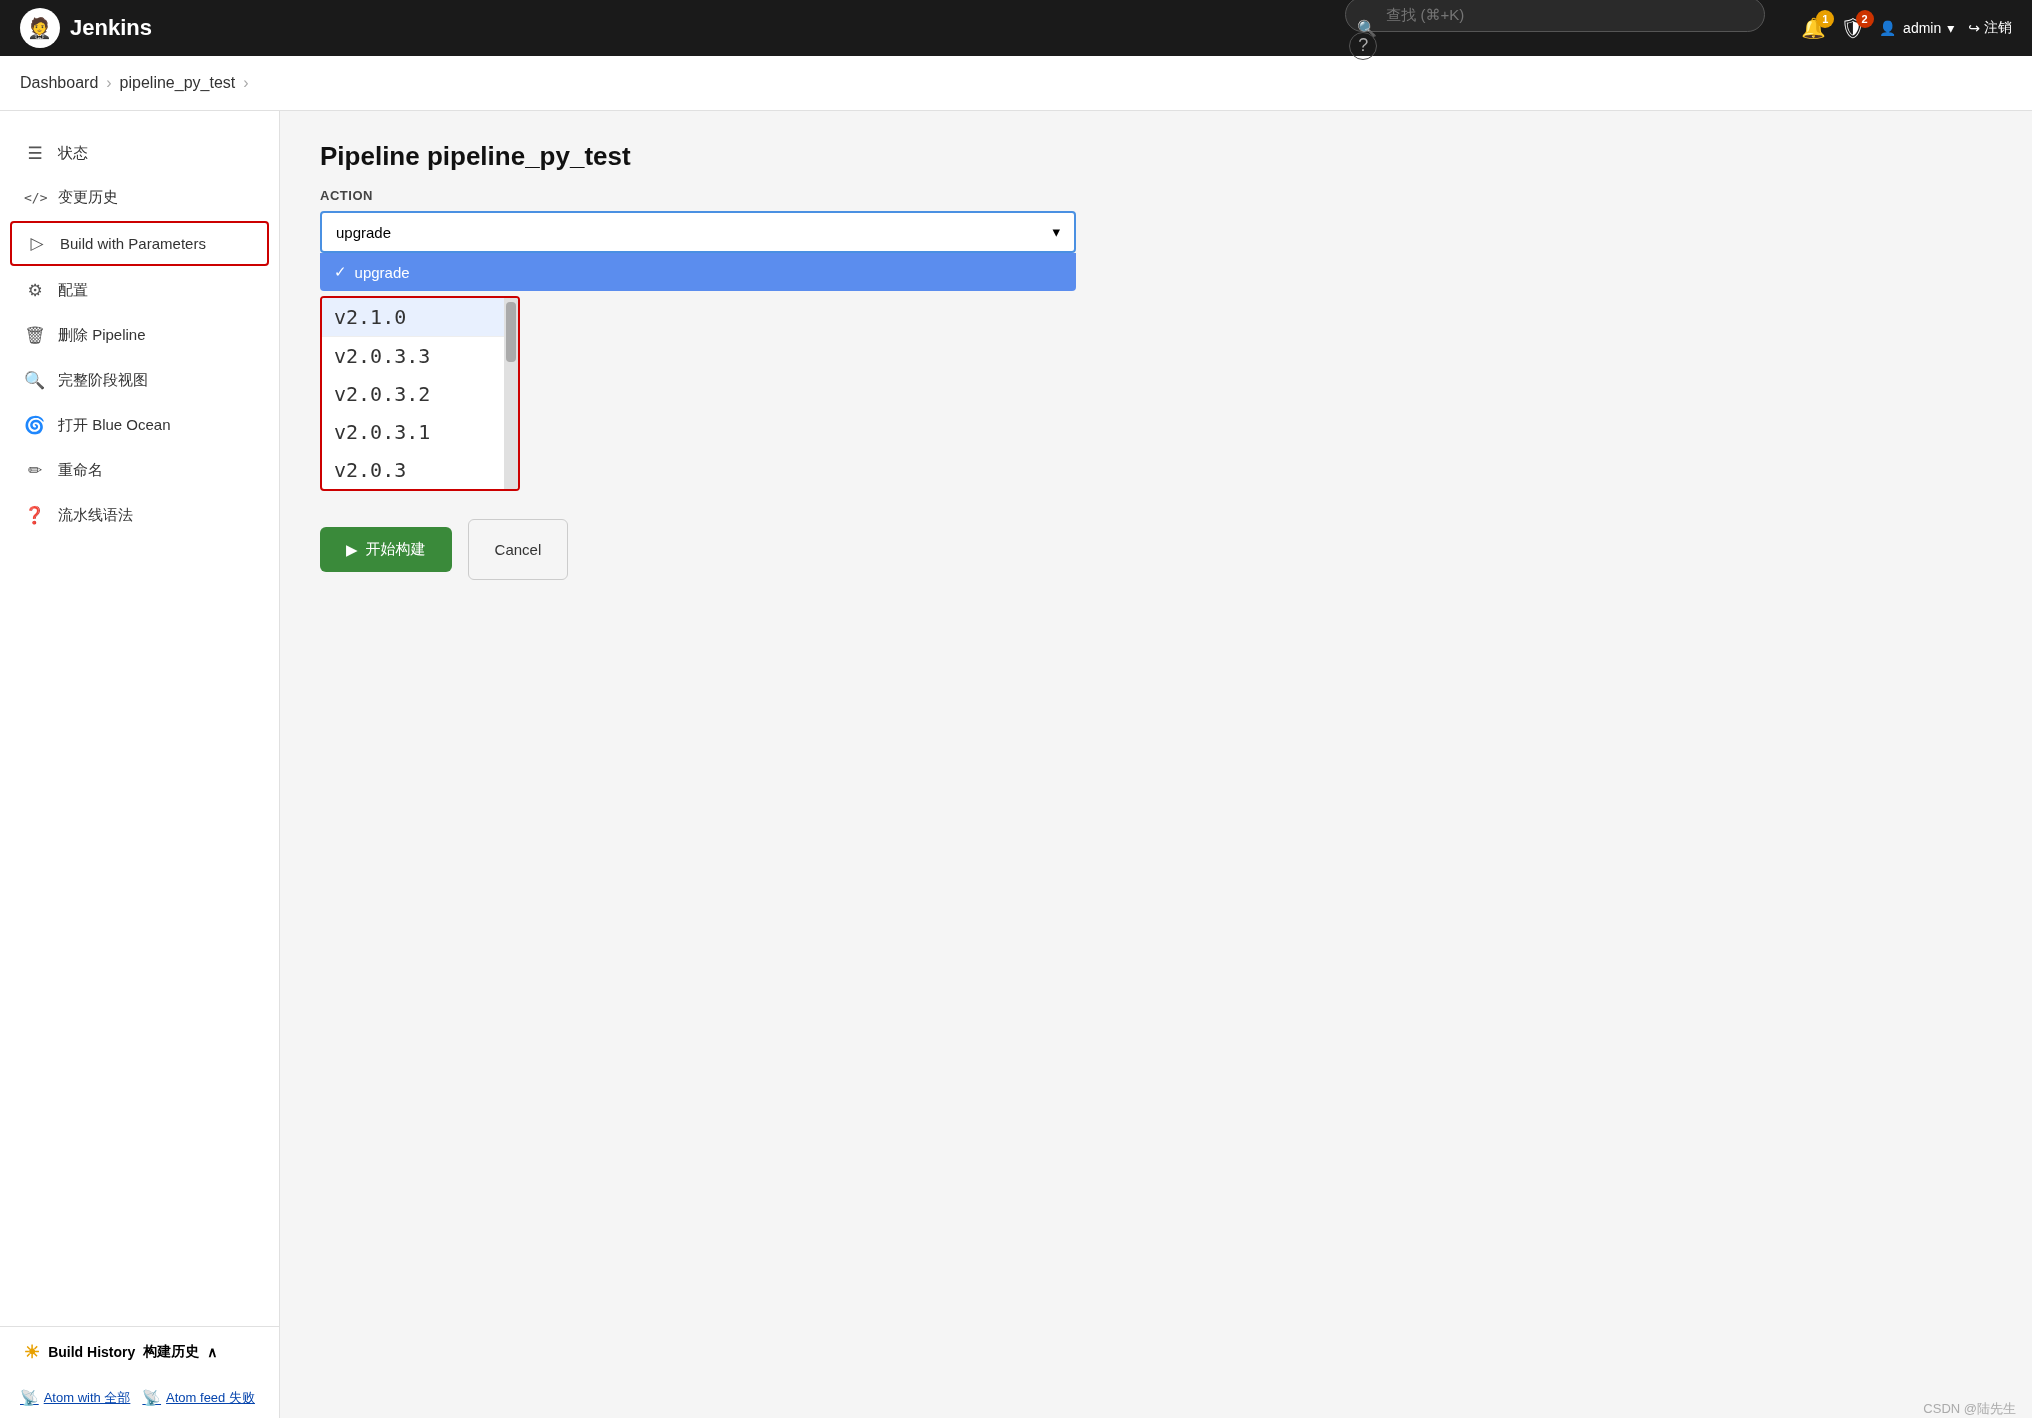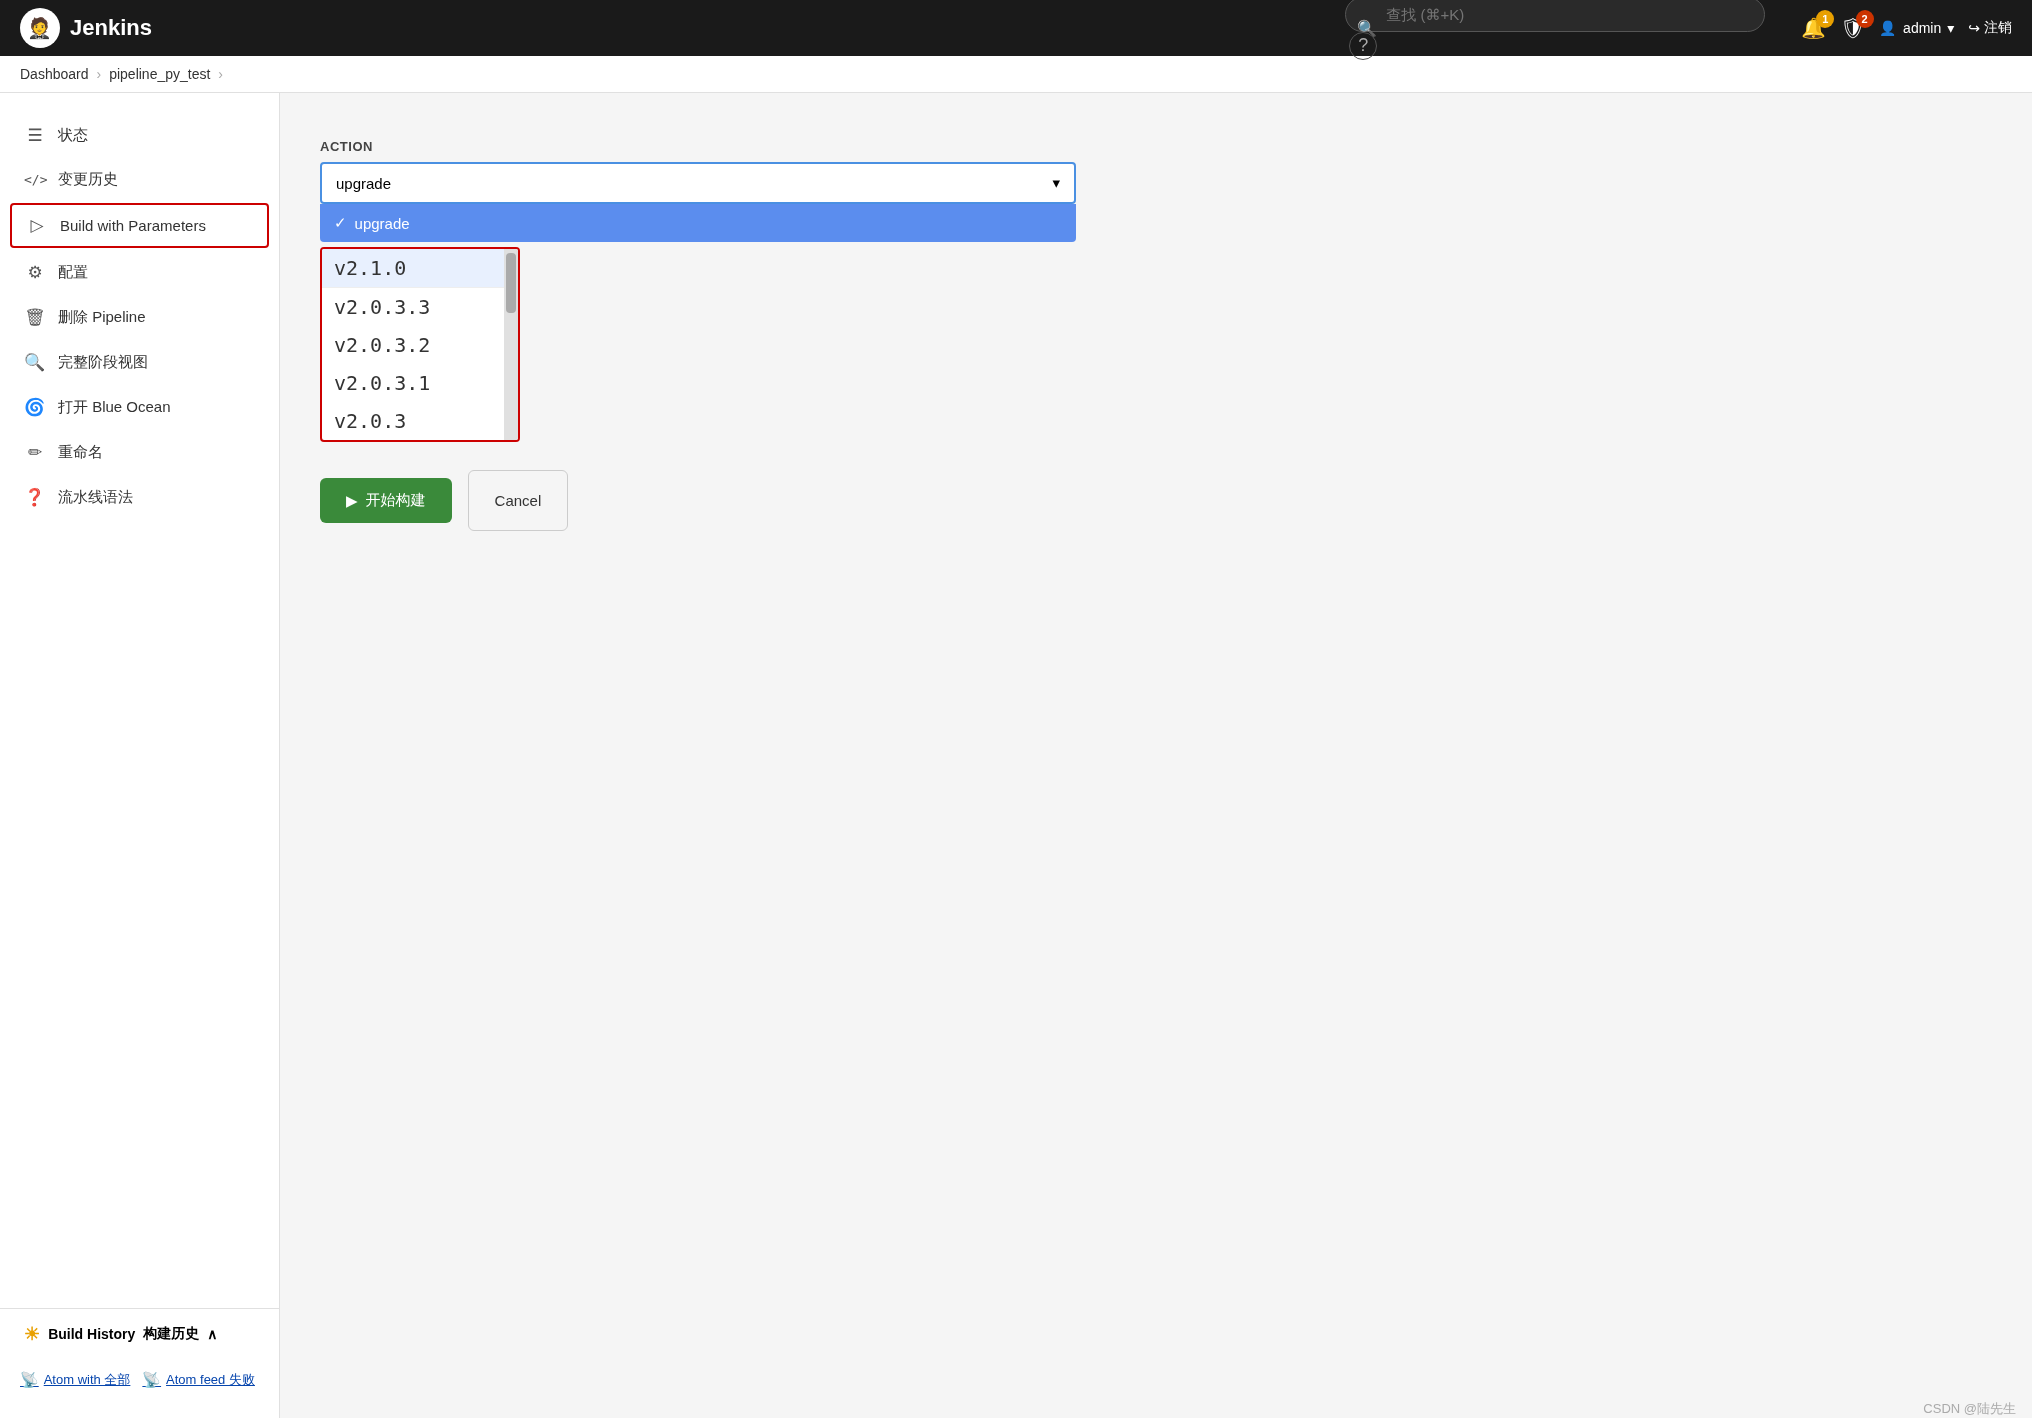--- a/index.html
+++ b/index.html
@@ -114,25 +114,25 @@
       cursor: pointer;
       display: flex;
       align-items: center;
       gap: 4px;
     }
 
     
     .breadcrumb {
       background: #fff;
       border-bottom: 1px solid #e0e0e0;
-      padding: 10px 20px;
+      padding: 18px 20px;
       display: flex;
       align-items: center;
       gap: 8px;
-      font-size: 14px;
+      font-size: 16px;
       color: #333;
       text-align: center;
     }
     .breadcrumb a { color: #333; text-decoration: none; }
     .breadcrumb-sep { color: #aaa; }
 
     
     .layout {
       display: flex;
       min-height: calc(100vh - 90px);
@@ -458,20 +458,21 @@
         </a>
         <a class="atom-link">
           <span class="rss-icon">📡</span>
           <span>Atom feed 失败</span>
         </a>
       </div>
     </div>
   </aside>
 
   <main class="main">
+    <h1 class="page-title">Pipeline pipeline_py_test</h1>
 
     <div class="param-label">ACTION</div>
     <div class="dropdown-wrapper">
       <div class="dropdown-selected">
         <span>upgrade</span>
         <span>▾</span>
       </div>
       <div class="dropdown-list">
         <div class="dropdown-option selected">
           <span>✓</span>

